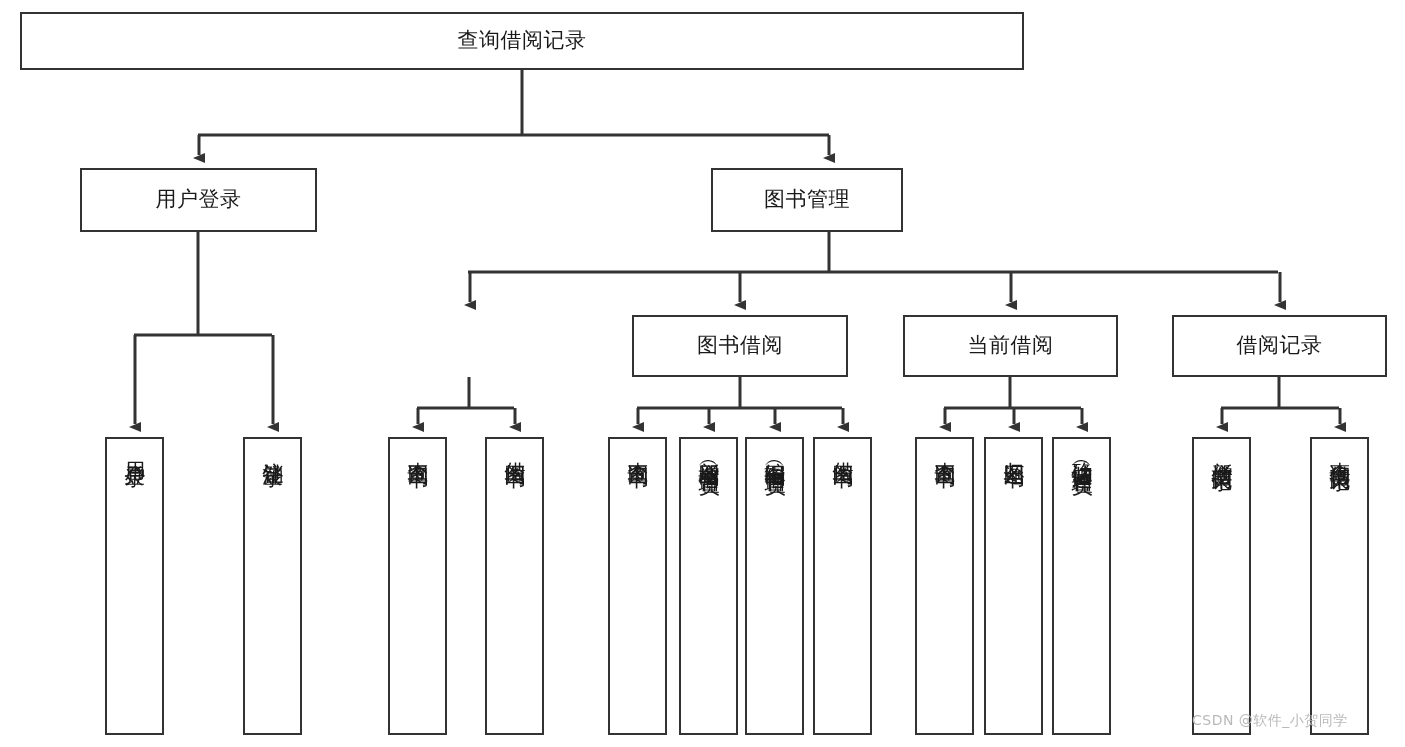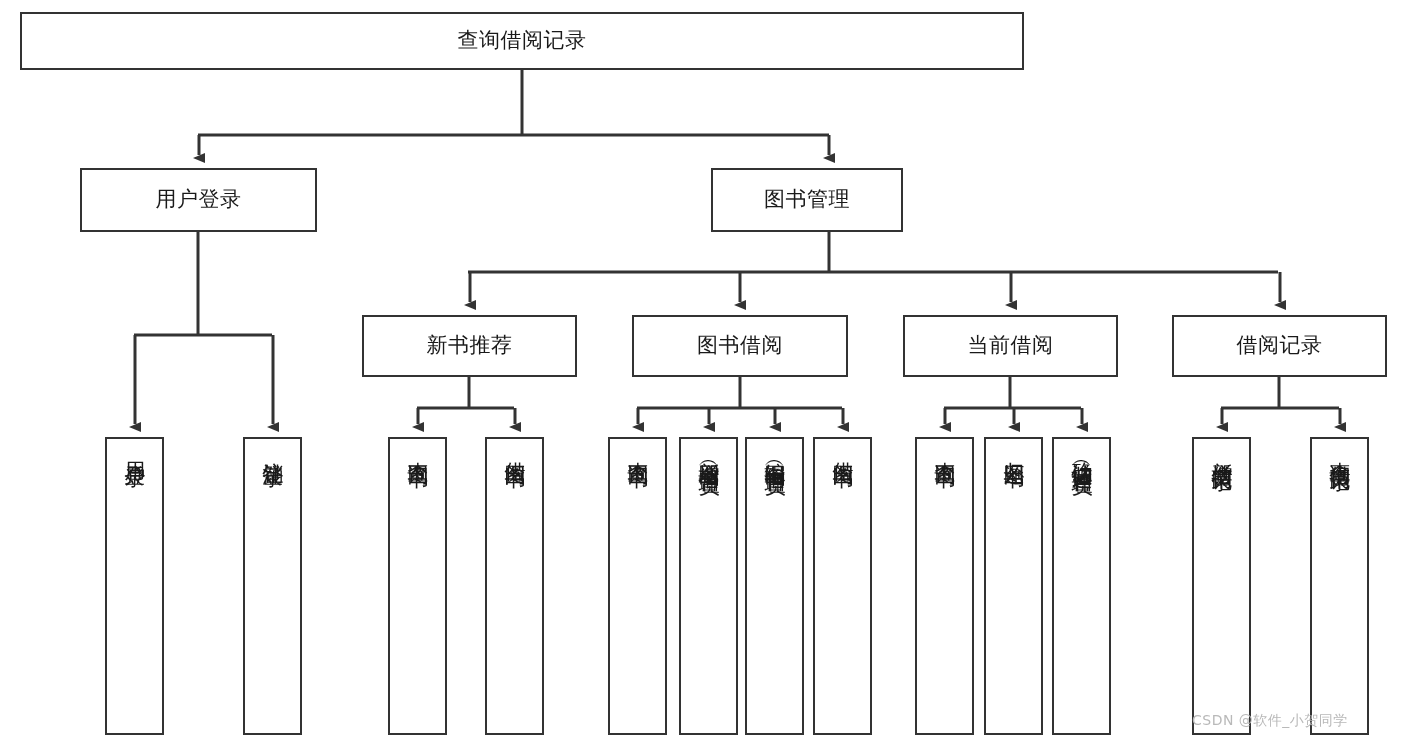--- a/index.html
+++ b/index.html
@@ -116,23 +116,20 @@
       <span>查询借阅记录</span>
     </div>
 
   <div class="node node-h" style="left: 80px; top: 168px; width: 237px; height: 64px;">
       <span>用户登录</span>
     </div>
   <div class="node node-h" style="left: 711px; top: 168px; width: 192px; height: 64px;">
       <span>图书管理</span>
     </div>
 
-  <div class="node node-h" style="left: 362px; top: 315px; width: 215px; height: 62px;">
-      <span>新书推荐</span>
-    </div>
   <div class="node node-h" style="left: 903px; top: 315px; width: 215px; height: 62px;">
       <span>当前借阅</span>
     </div>
   <div class="node node-h" style="left: 632px; top: 315px; width: 216px; height: 62px;">
       <span>图书借阅</span>
     </div>
   <div class="node node-h" style="left: 1172px; top: 315px; width: 215px; height: 62px;">
       <span>借阅记录</span>
     </div>
 

